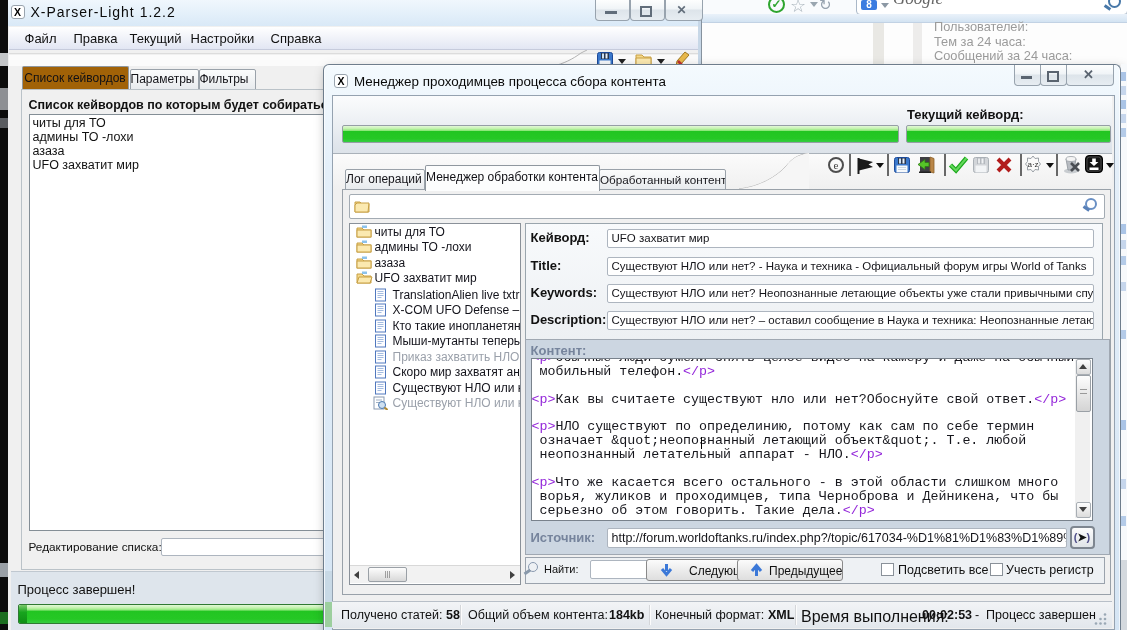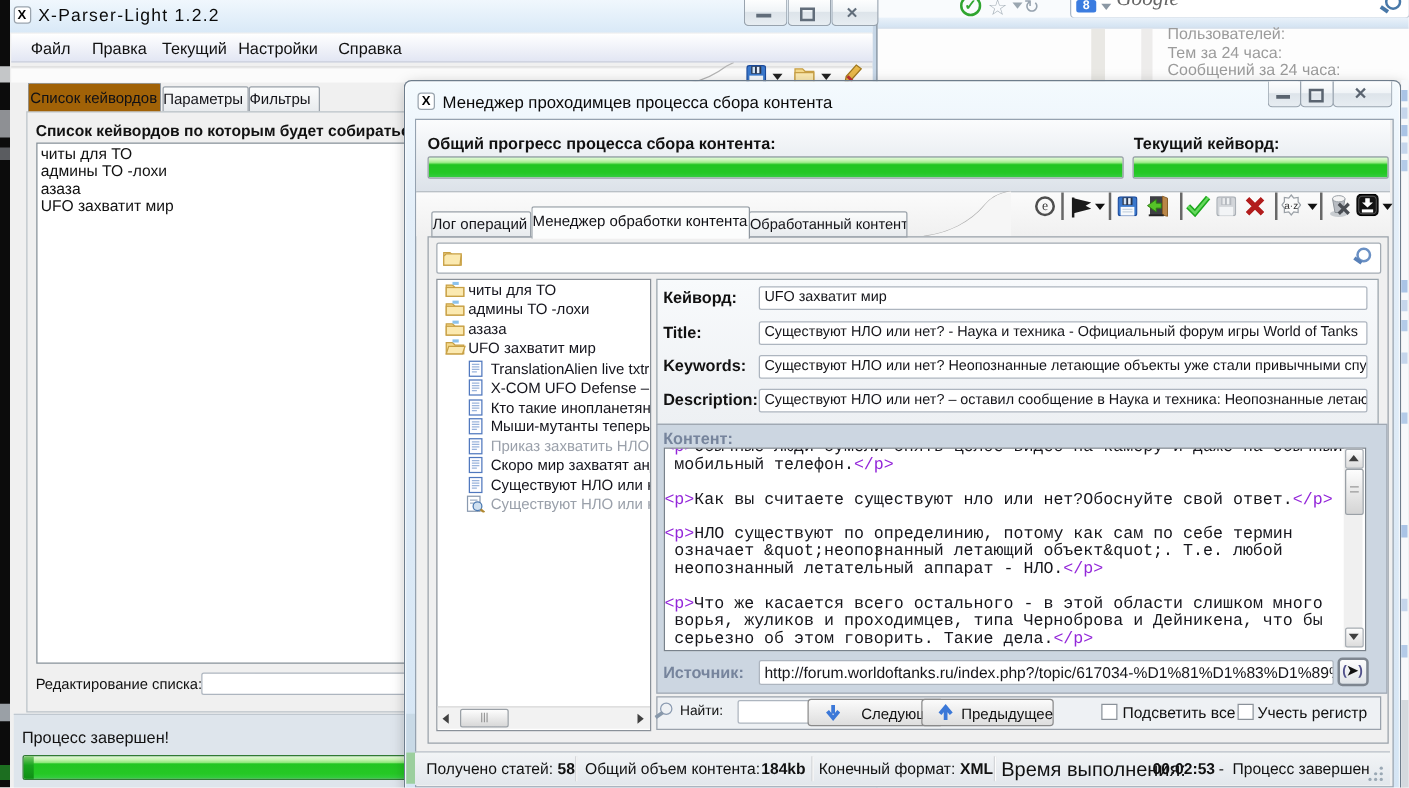--- a/index.html
+++ b/index.html
@@ -140,21 +140,20 @@
  <div class="aerob" style="left:742px;width:46px;height:20px"></div>
  <div class="ab" style="left:697px;top:11px;width:11px;height:3px;background:#5a6470"></div>
  <div class="ab" style="left:723px;top:6px;width:8px;height:7px;border:2px solid #5a6470"></div>
  <div class="ab" style="left:759px;top:2px;font-size:13px;color:#5a6470;font-weight:bold">✕</div>
  <div class="ab" style="left:1px;top:506px;width:7px;height:31px;background:#c8d9e6"></div>
 <div class="ab" style="left:1px;top:537px;width:7px;height:25px;background:#9ccf9e"></div>
 
  <div class="ab" style="left:7.5px;top:29.5px;width:781px;height:533px;background:#f0f0f0;border:1px solid #95a2b0"></div>
 
  <div class="ab" style="left:8.5px;top:30.5px;width:779px;height:57px;background:linear-gradient(180deg,#fbfcfd,#dce2e9);border-bottom:1px solid #a9b1b9"></div>
- <div class="ab b" style="left:18px;top:42px;font-size:13px">Общий прогресс процесса сбора контента:</div>
  <div class="ab b" style="left:583px;top:42px;font-size:13px">Текущий кейворд:</div>
  <div class="gbar" style="left:18px;top:59.5px;width:555px;height:16.5px"></div>
  <div class="gbar" style="left:581.5px;top:59.5px;width:203px;height:16.5px"></div>
 
  <div class="ab" style="left:8.5px;top:88.5px;width:779px;height:35px;background:linear-gradient(180deg,#fbfbfb,#f0f0f0)"></div>
  <svg class="ab" style="left:405px;top:88px" width="80" height="36">
       <path d="M10,36 C30,34 48,24 58,12 C63,6 68,2 80,0" stroke="#b0b0b0" fill="none"></path>
       <path d="M10,36 C30,34 48,24 58,12 C63,6 68,2 80,0 L80,36 Z" fill="#f6f6f6"></path>
     </svg>
  <div class="sep2" style="left:525px;top:89px;height:22px"></div>

